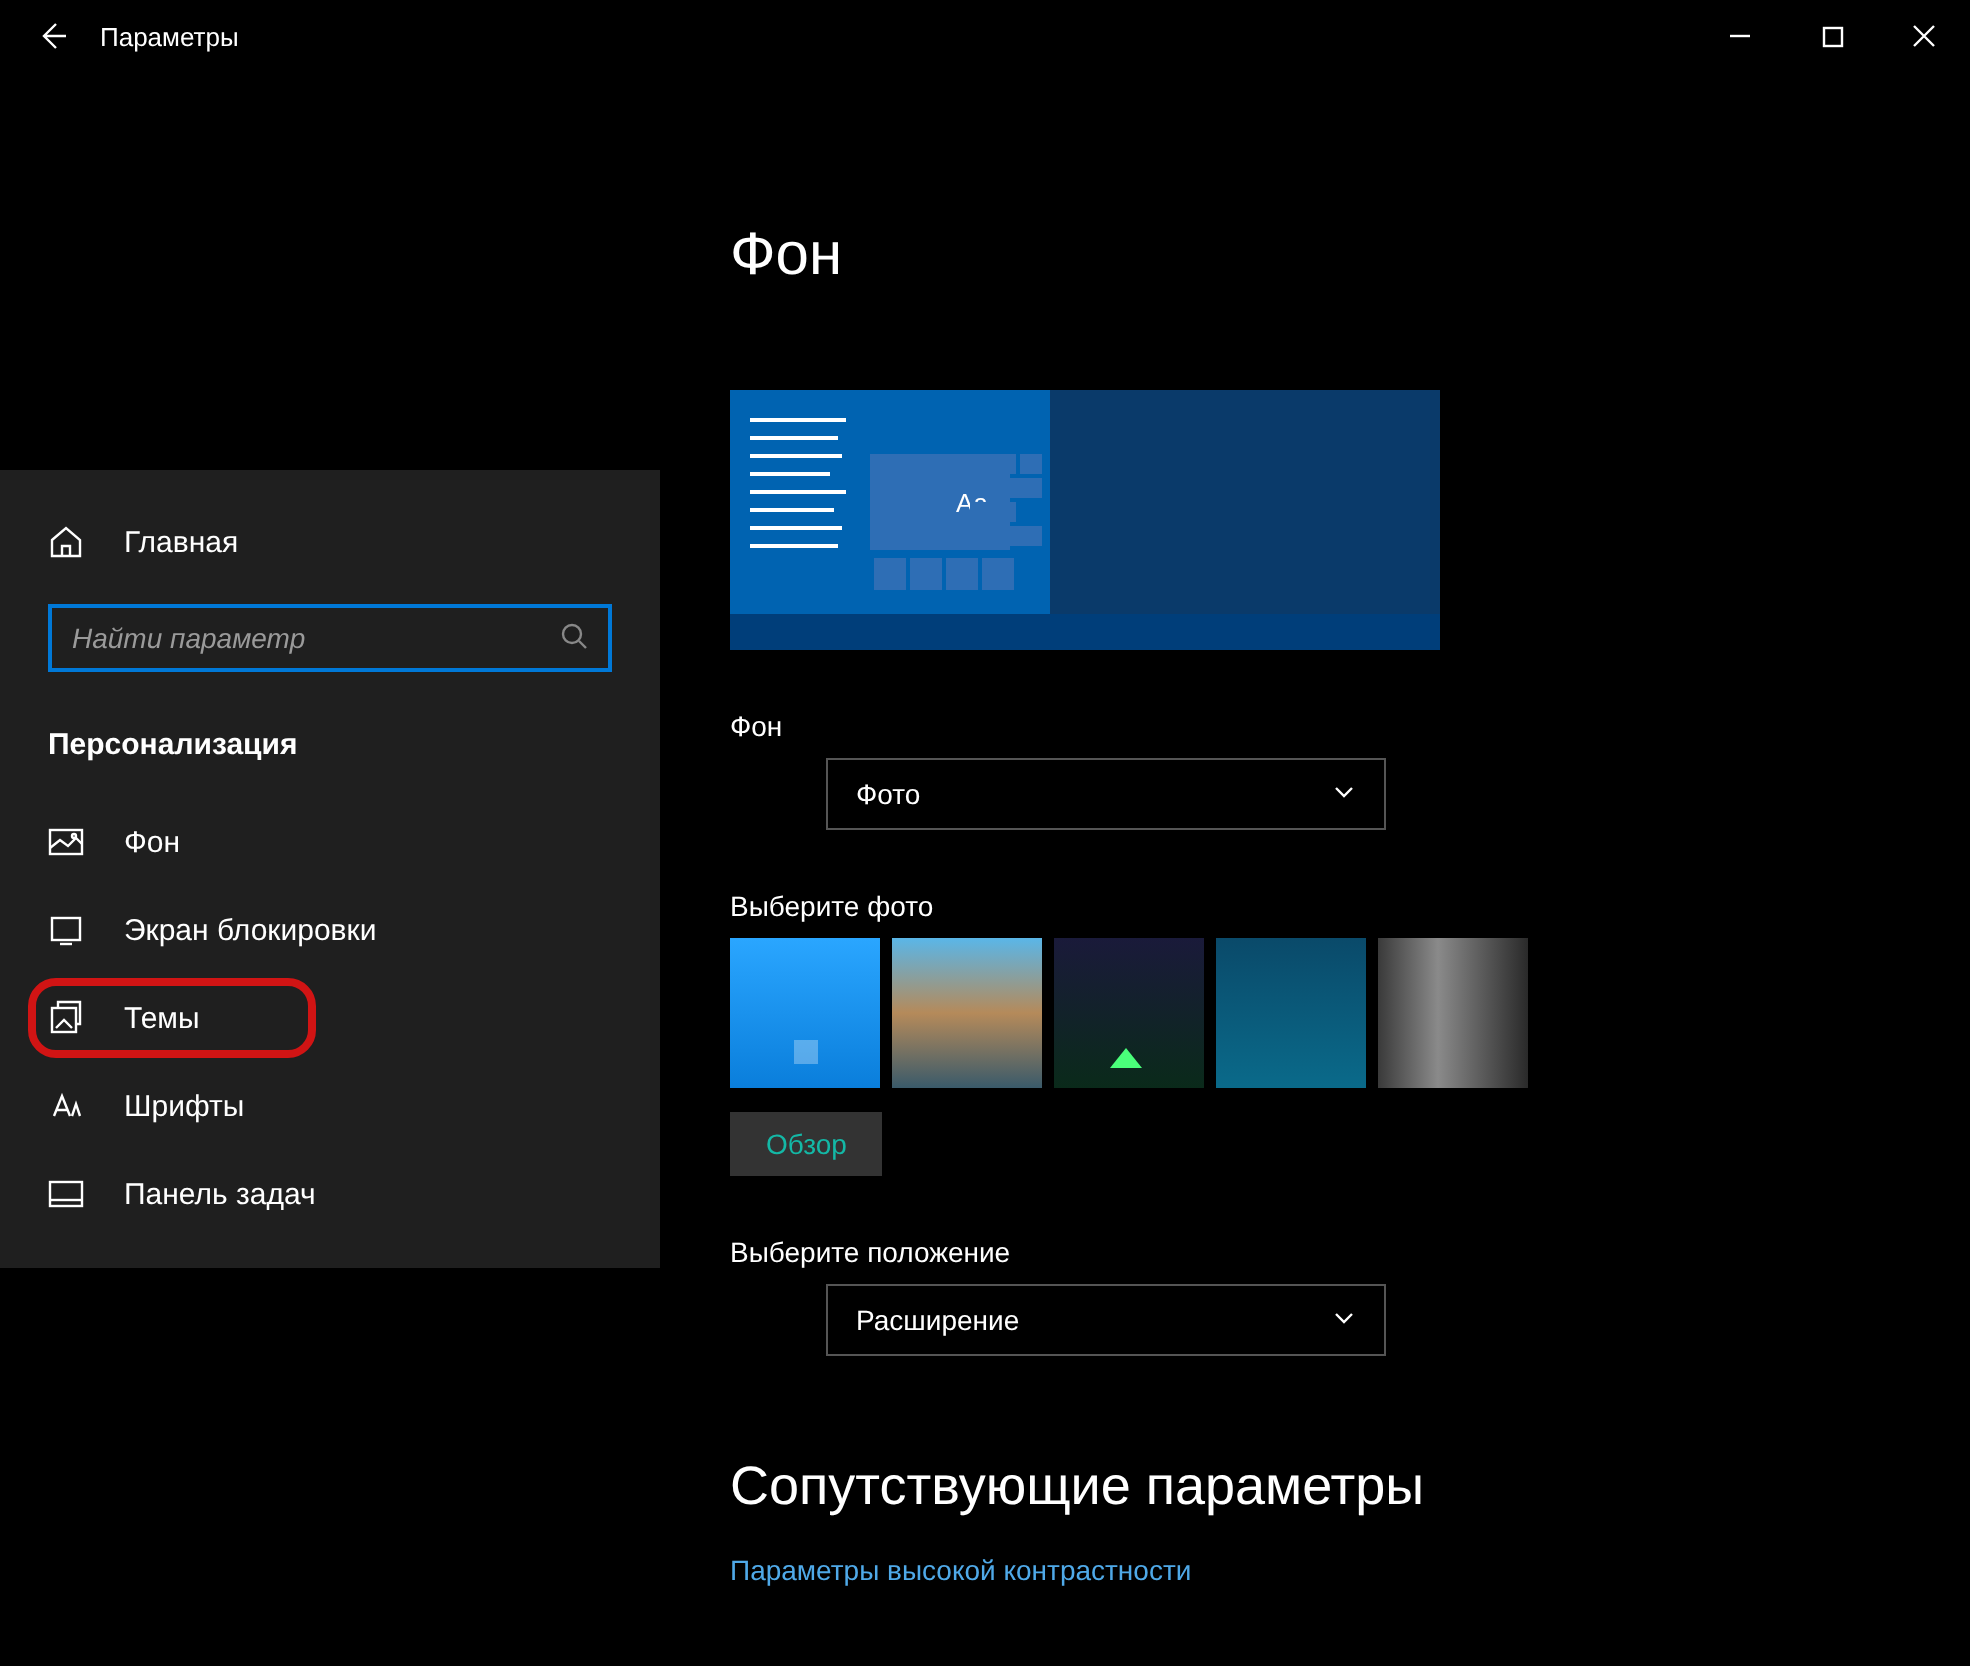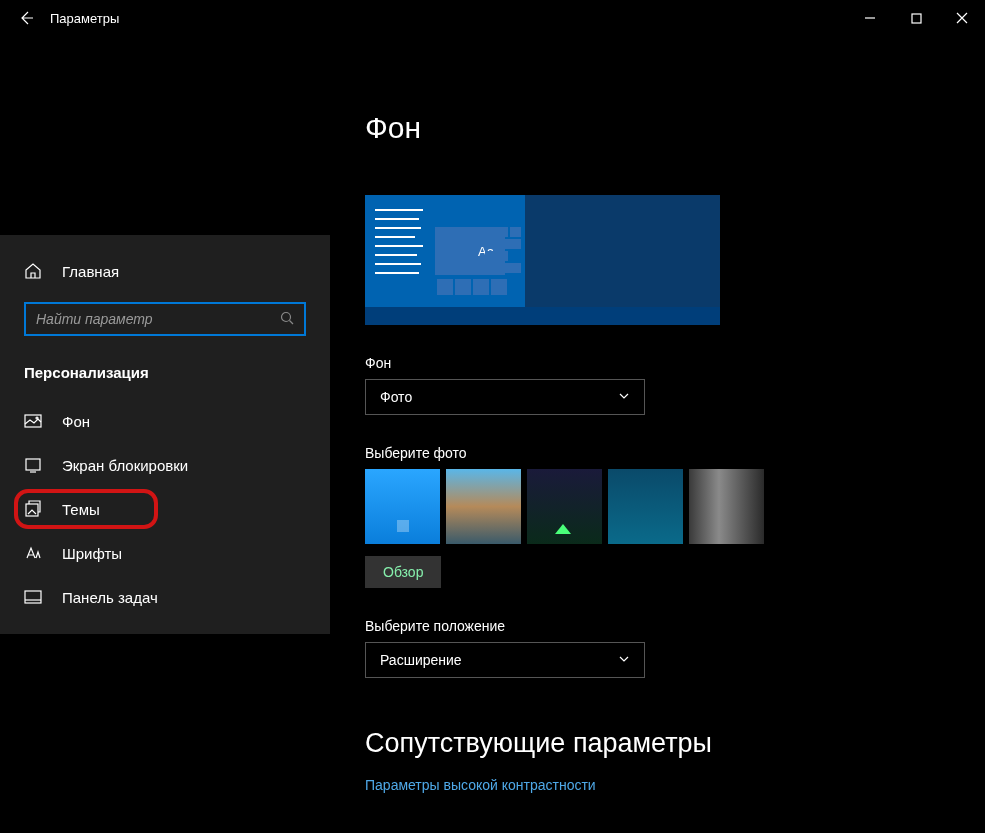--- a/index.html
+++ b/index.html
@@ -39,32 +39,32 @@
 .preview-lines span:nth-child(8){width:44px}
 .preview-tile { position:absolute; left:70px; top:32px; width:70px; height:48px; background:#2e6eb5; display:flex; align-items:center; justify-content:center; font-size:13px; color:#fff;padding-left:32px; }
 .preview-grid { position:absolute; left:120px; top:32px; width:36px; display:grid; grid-template-columns:repeat(3,1fr); gap:2px; }
 .preview-grid span { background:#2e6eb5; height:10px; }
 .preview-grid span:nth-child(4){grid-column:1/4;height:10px}
 .preview-grid span:nth-child(7){grid-column:1/4;height:10px}
 .preview-grid2 { position:absolute; left:72px; top:84px; display:flex; gap:2px; }
 .preview-grid2 span { width:16px; height:16px; background:#2e6eb5; }
 .preview-task { position:absolute; left:0; bottom:0; width:355px; height:18px; background:#003e7a; }
 .label { font-size:14px; margin-top:30px; margin-bottom:8px; color:#fff; }
-.dropdown { width:280px; height:36px; border:1px solid #555; background:#000; display:flex; align-items:center; padding:12px 14px; font-size:14px; cursor:pointer; }
+.dropdown { width:280px; height:36px; border:1px solid #555; background:#000; display:flex; align-items:center; padding:12px 14px; font-size:14px; cursor:pointer;margin-left:48px; }
 .dropdown .chev { margin-left:auto; }
 .thumbs { display:flex; gap:6px; margin-bottom:12px; }
 .thumb { width:75px; height:75px; cursor:pointer; }
 .t1 { background:linear-gradient(180deg,#2aa6ff 0%,#0a7edb 100%); position:relative; }
 .t1::after{content:"";position:absolute;left:32px;bottom:12px;width:12px;height:12px;background:rgba(255,255,255,.3);}
 .t2 { background:linear-gradient(180deg,#5ab6e8 0%,#b58a5a 50%,#3a5a6a 100%); }
 .t3 { background:linear-gradient(180deg,#1a1a3a 0%,#0a2a1a 100%); position:relative;}
 .t3::after{content:"";position:absolute;left:28px;bottom:10px;width:0;height:0;border-left:8px solid transparent;border-right:8px solid transparent;border-bottom:10px solid #4aff7a;}
 .t4 { background:linear-gradient(180deg,#0a4a6a 0%,#0a6a8a 100%); }
 .t5 { background:linear-gradient(90deg,#3a3a3a 0%,#8a8a8a 40%,#2a2a2a 100%); }
-.browse-btn { background:#333; border:none; color:#86efac; padding:8px 18px; font-size:14px; cursor:pointer; }
+.browse-btn { background:#333; border:none; color:#14b8a6; padding:8px 18px; font-size:14px; cursor:pointer; }
 .related-title { font-size:27px; font-weight:400; margin-top:50px; margin-bottom:18px; }
 .link { color:#4fa9e8; font-size:14px; cursor:pointer; }
 svg { stroke:#fff; fill:none; stroke-width:1.2; }
 </style>
 </head>
 <body>
 
 <div class="window">
   <div class="titlebar">
     <div class="back">

